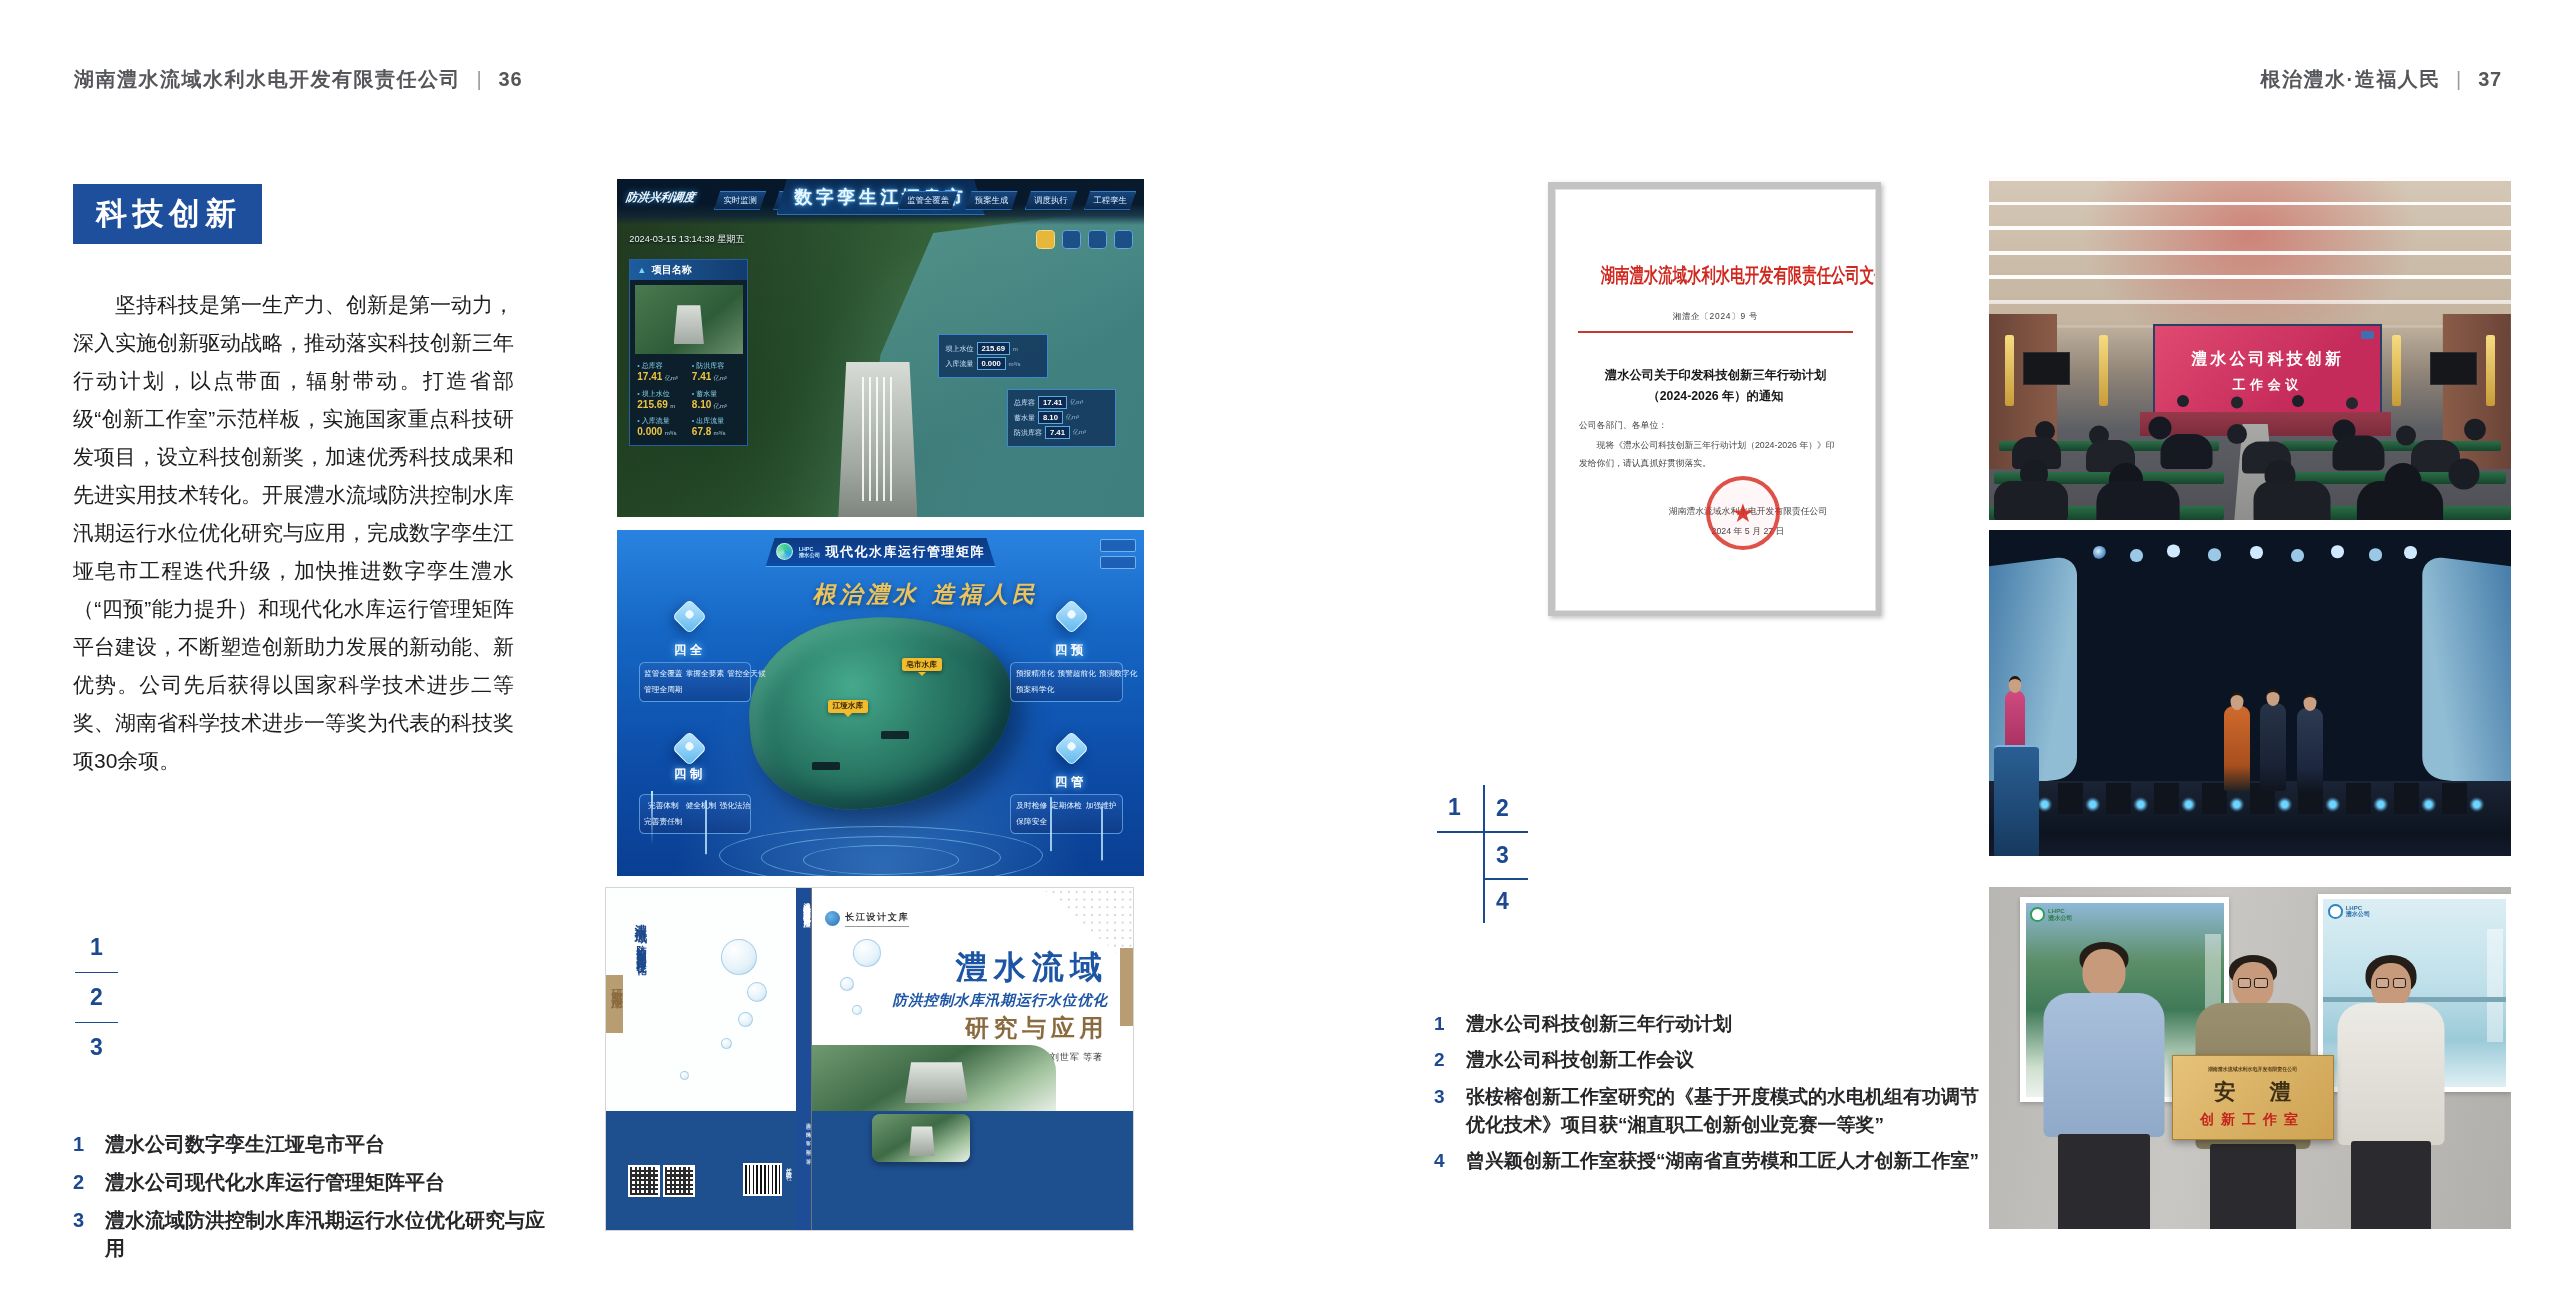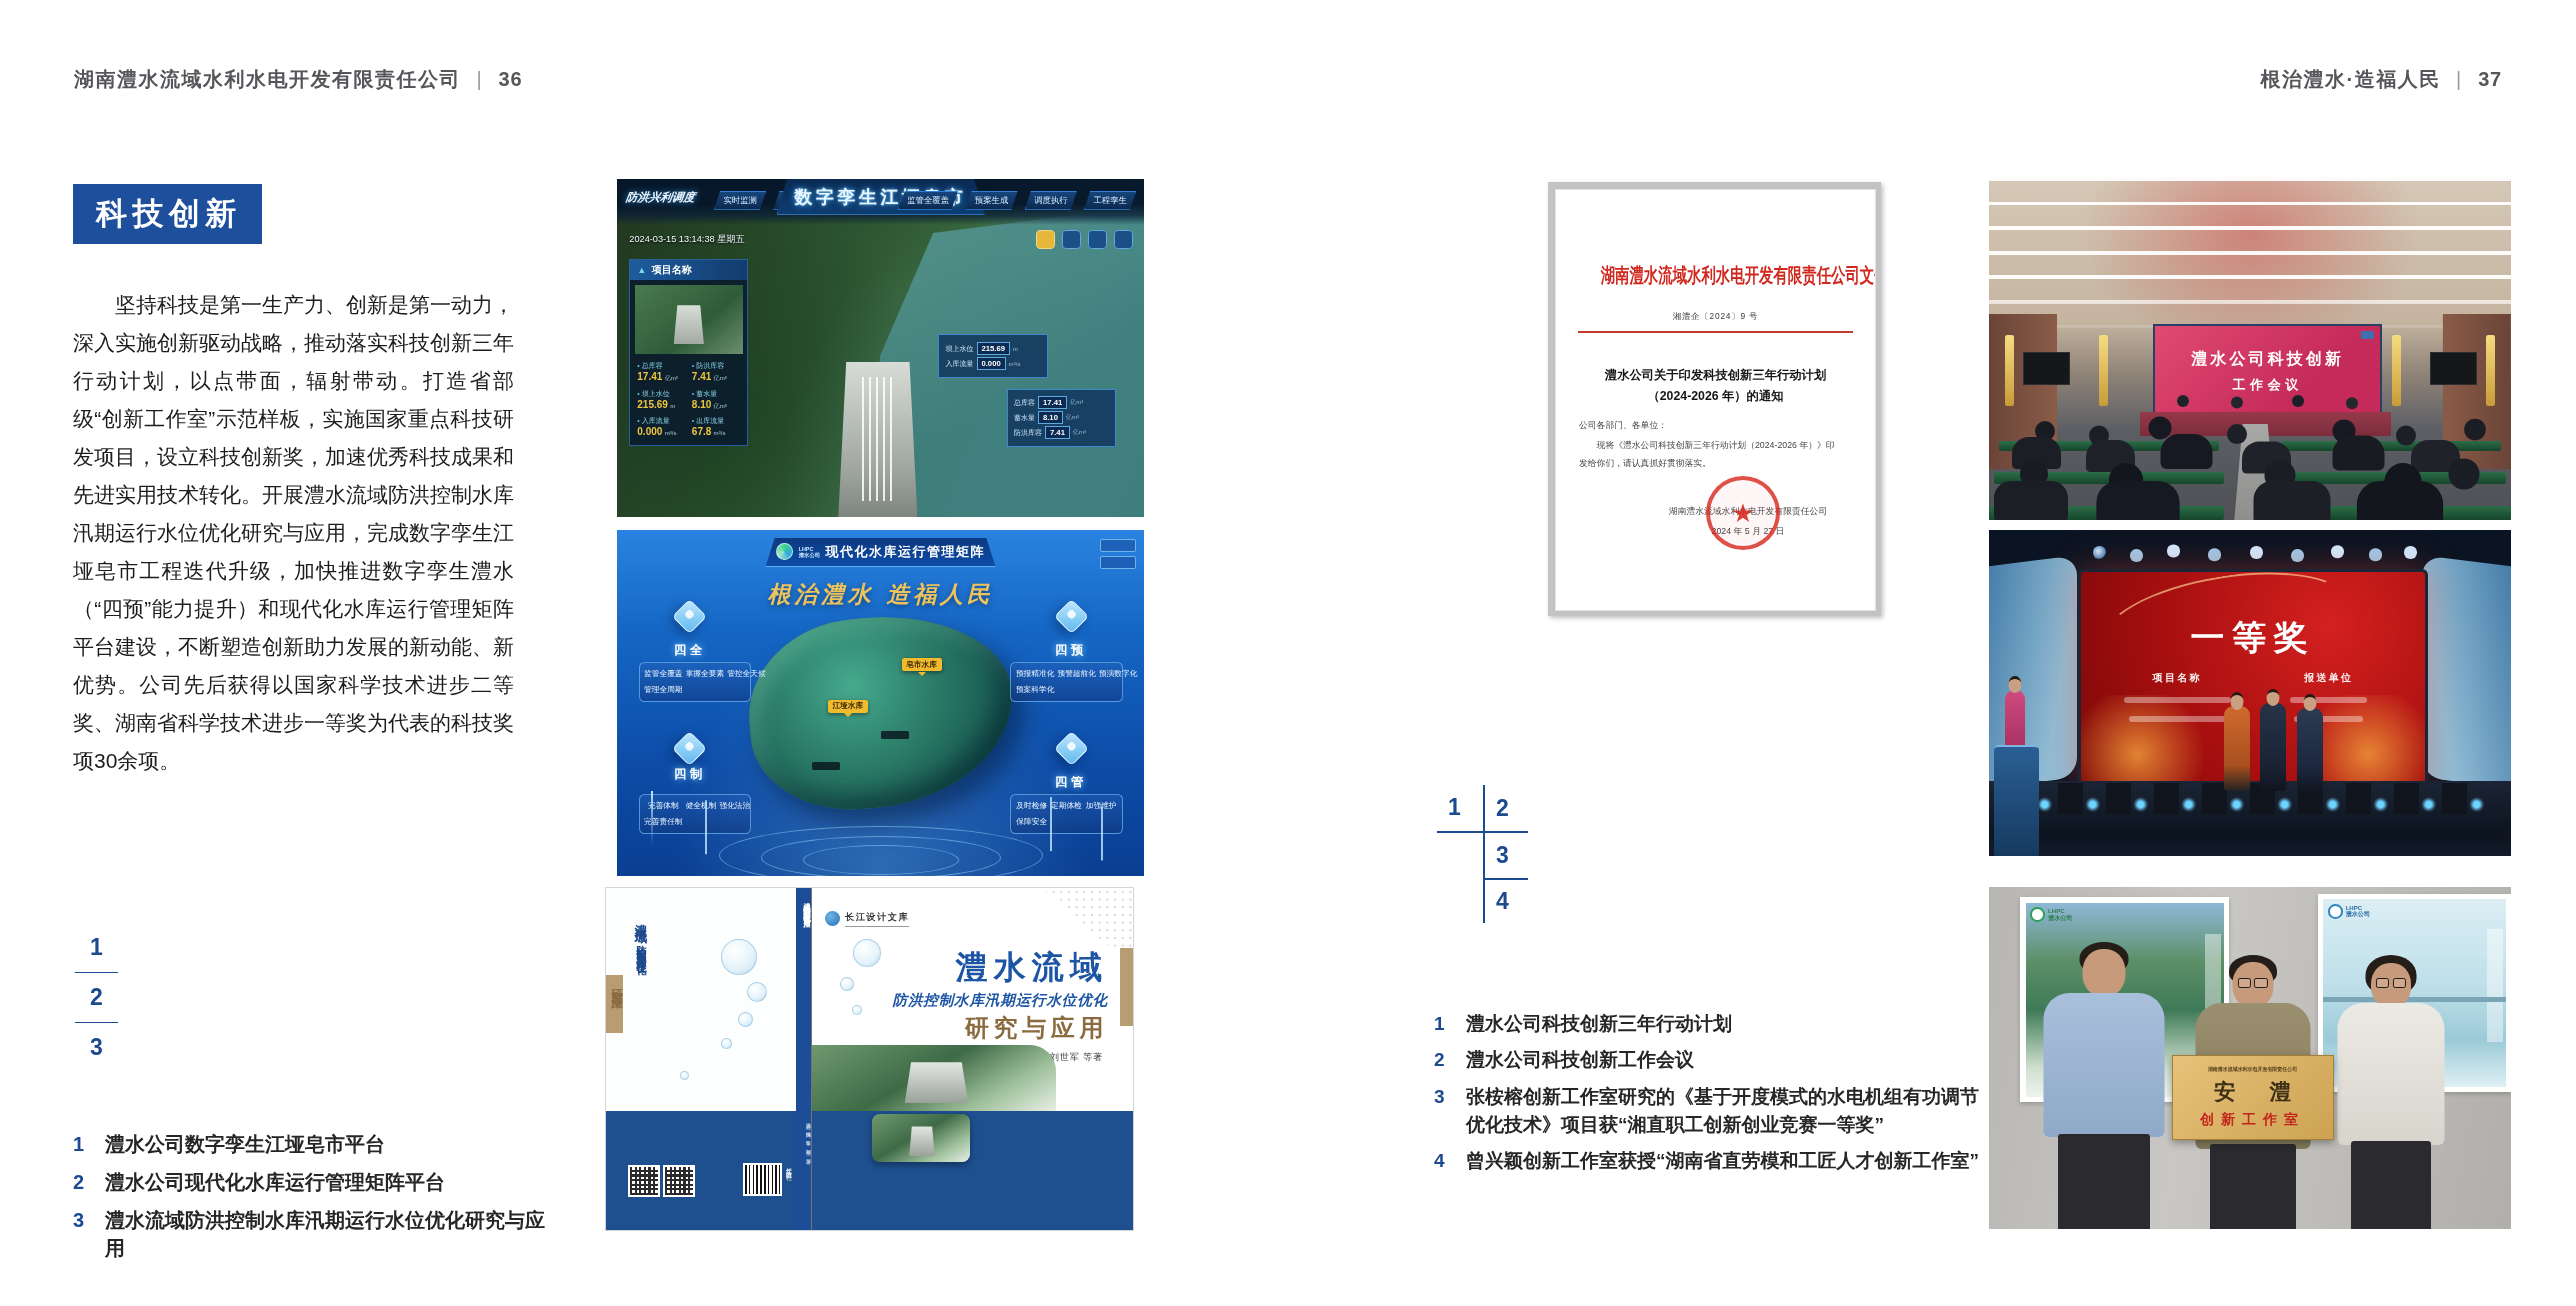--- a/index.html
+++ b/index.html
@@ -103,21 +103,21 @@
     linear-gradient(180deg,#2a83e0 0%,#1566c4 30%,#0c4ba6 70%,#0a3f92 100%);}
   .m-head{position:absolute;left:50%;transform:translateX(-50%);top:7.7px;width:230px;height:28px;
     background:linear-gradient(180deg,#0d3a80,#0c4ba6);border-bottom:1.5px solid #6fc4f0;
     clip-path:polygon(4% 0,96% 0,100% 100%,0 100%);display:flex;align-items:center;justify-content:center;gap:5.4px;}
   .m-logo{width:15.4px;height:15.4px;border-radius:50%;flex:0 0 15.4px;
     background:conic-gradient(#3fd08f,#2aa8e0,#9fe8c8,#3fd08f);border:1.5px solid rgba(255,255,255,.65);}
   .m-logotxt{font-size:5.4px;line-height:6.1px;color:#cfeaff;text-align:left;font-weight:bold;}
   .m-title{font-size:13px;font-weight:bold;color:#fff;letter-spacing:1.5px;white-space:nowrap;}
   .m-slogan{position:absolute;top:49px;width:100%;text-align:center;font-size:23px;font-weight:bold;
     font-style:italic;color:#ecc35c;letter-spacing:3.8px;text-shadow:0 1.5px 6.1px rgba(0,0,0,.4);
-    font-family:"DejaVu Serif","Liberation Serif",serif;}
+    font-family:"DejaVu Serif","Liberation Serif",serif;margin-left:45px;}
   .m-map{position:absolute;left:25%;top:25%;width:50%;height:55%;
     background:radial-gradient(circle at 40% 35%,#45a98c,#2a7a66 42%,#1a5c54 72%,#114248);
     border-radius:44% 56% 58% 42% / 52% 46% 58% 44%;transform:rotate(-5deg);
     box-shadow:10.7px 15.4px 24.6px rgba(0,20,50,.5),inset -9.2px -12.3px 23px rgba(0,30,40,.55),inset 7.7px 9.2px 20px rgba(160,255,220,.3);}
   .m-mk{position:absolute;background:#f2bb2e;color:#3a2a05;font-size:7.7px;font-weight:bold;
     padding:1.5px 4.6px;border-radius:2.3px;box-shadow:0 1.5px 4.6px rgba(0,0,0,.45);white-space:nowrap;}
   .m-mk::after{content:"";position:absolute;left:50%;bottom:-4.6px;transform:translateX(-50%);
     border:4.6px solid transparent;border-top-color:#f2bb2e;border-bottom:none;}
   .m-mkd{position:absolute;width:28px;height:8.4px;background:rgba(8,18,28,.8);border-radius:1.5px;}
   .m-ic{position:absolute;width:23px;height:23px;transform:rotate(45deg);
@@ -600,36 +600,20 @@
     <div class="p1-crowd" style="left:31px;top:283px;width:28px;height:28px;
       box-shadow:92px 6.1px 0 3.1px #14161e,246px 1.5px 0 1.5px #1b1d25,369px 7.7px 0 4.6px #14161e,430px 0 0 1.5px #1b1d25;"></div>
     <div class="p1-bodies" style="left:4.6px;top:304px;width:74px;height:40px;
       box-shadow:107px 4.6px 0 4.6px #171922,261px 1.5px 0 1.5px #1d1f27,369px 6.1px 0 6.1px #14161e;"></div>
   </div>
 
   <div class="fig ph2">
     <div class="p2-side l"></div>
     <div class="p2-side r"></div>
     <div class="p2-spots"></div>
-    <div class="p2-screen">
-      <div class="p2-swoosh"></div>
-      <div class="p2-glowL"></div>
-      <div class="p2-glowR"></div>
-      <div class="p2-title">一等奖</div>
-      <div class="p2-col c1">
-        <div class="p2-ch">项目名称</div>
-        <div class="p2-bar" style="width:86%;"></div>
-        <div class="p2-bar" style="width:78%;"></div>
-      </div>
-      <div class="p2-col c2">
-        <div class="p2-ch">报送单位</div>
-        <div class="p2-bar" style="width:62%;"></div>
-        <div class="p2-bar" style="width:56%;"></div>
-      </div>
-    </div>
     <div class="p2-floor"></div>
     <div class="p2-fixrow"></div>
     <div class="p2-fixglow"></div>
     <div class="p2-person" style="left:45%;top:54%;width:26px;height:26%;background:linear-gradient(#d06a2e,#a84f1e 70%,#222);">
         <span class="hd"></span>
       </div>
     <div class="p2-person" style="left:52%;top:53%;width:26px;height:27%;background:linear-gradient(#273347,#1a2335 70%,#10151f);">
         <span class="hd"></span>
       </div>
     <div class="p2-person" style="left:59%;top:54.5%;width:26px;height:26%;background:linear-gradient(#2c3a52,#1d2840 70%,#10151f);">

